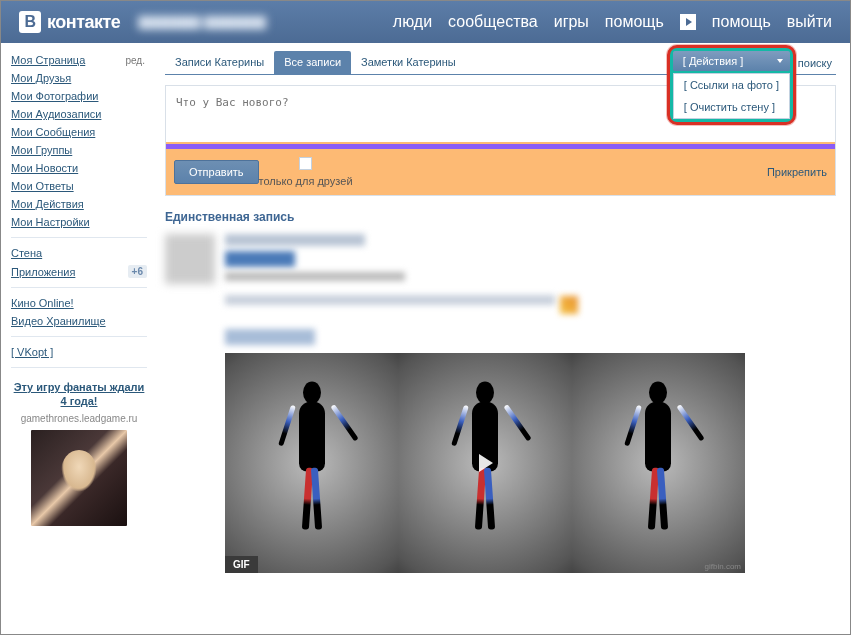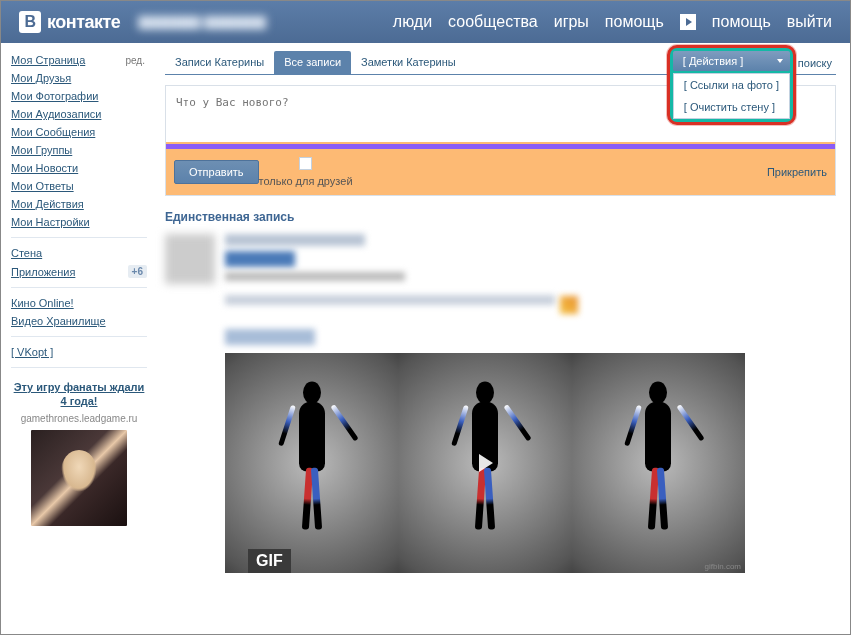--- a/index.html
+++ b/index.html
@@ -330,23 +330,22 @@
 .fig-leg-l, .fig-leg-r { width: 7px; height: 62px; border-radius: 3px; }
 .fig-leg-l { background: linear-gradient(to bottom, #c93030 0%, #c93030 50%, #000 60%); transform: rotate(4deg); }
 .fig-leg-r { background: linear-gradient(to bottom, #3a5fbf 0%, #3a5fbf 50%, #000 60%); transform: rotate(-4deg); }
 .gif-badge {
   position: absolute;
   bottom: 0;
   left: 0;
   background: #3a3a3a;
   color: #fff;
   padding: 3px 8px;
-  font-size: 16px;
+  font-size: 10px;
   font-weight: bold;
-  margin-left: 23px;
 }
 .gif-src {
   position: absolute;
   bottom: 2px;
   right: 4px;
   color: #888;
   font-size: 8px;
 }
 .play-overlay {
   position: absolute;

